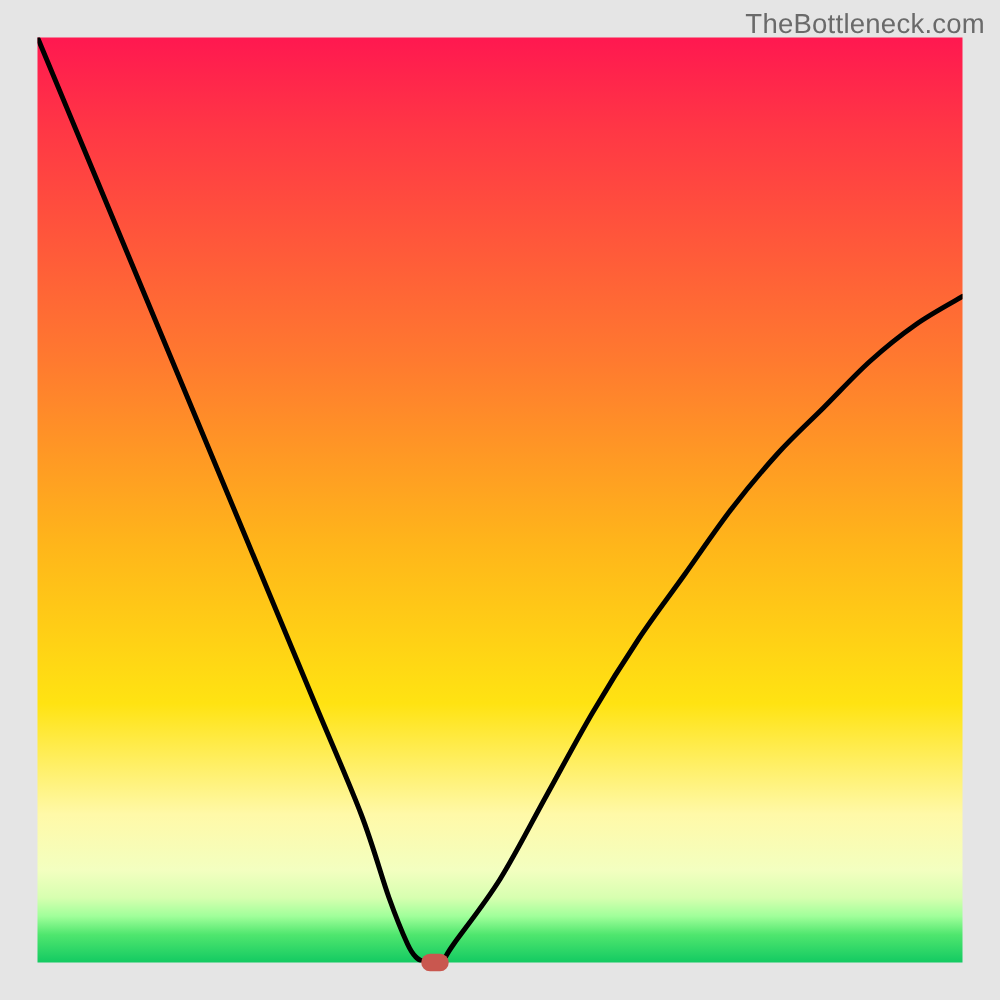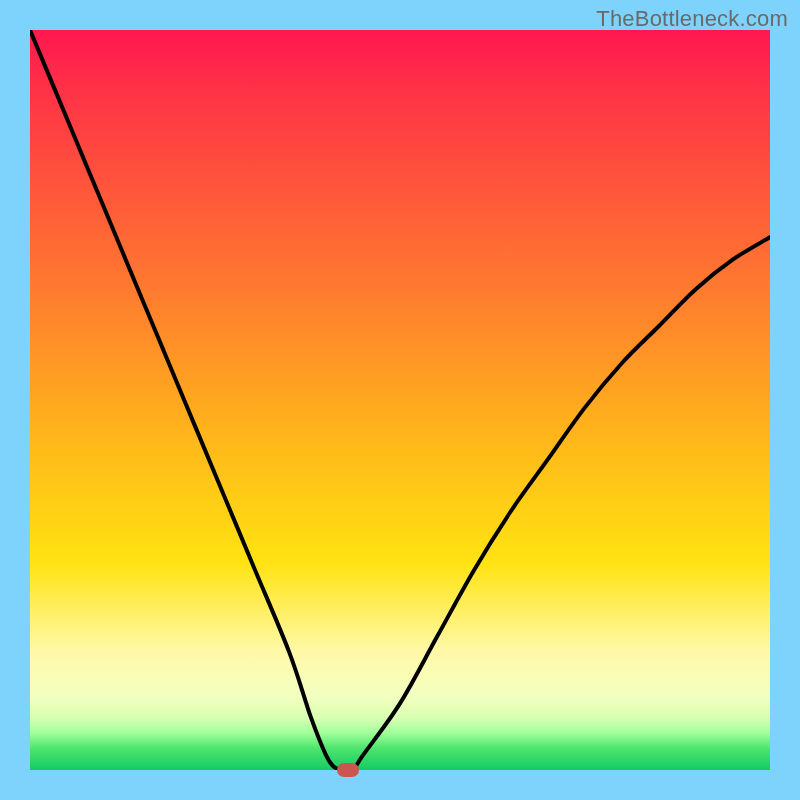--- a/index.html
+++ b/index.html
@@ -10,21 +10,21 @@
     background: #000;
     overflow: hidden;
     font-family: Arial, Helvetica, sans-serif;
   }
   .frame {
     position: absolute;
     left: 0;
     top: 0;
     width: 800px;
     height: 800px;
-    background: #7dd3fc;
+    background: #e5e5e5;
   }
   .plot-area {
     position: absolute;
     left: 30px;
     top: 30px;
     width: 740px;
     height: 740px;
     
     background: linear-gradient(
       to bottom,

